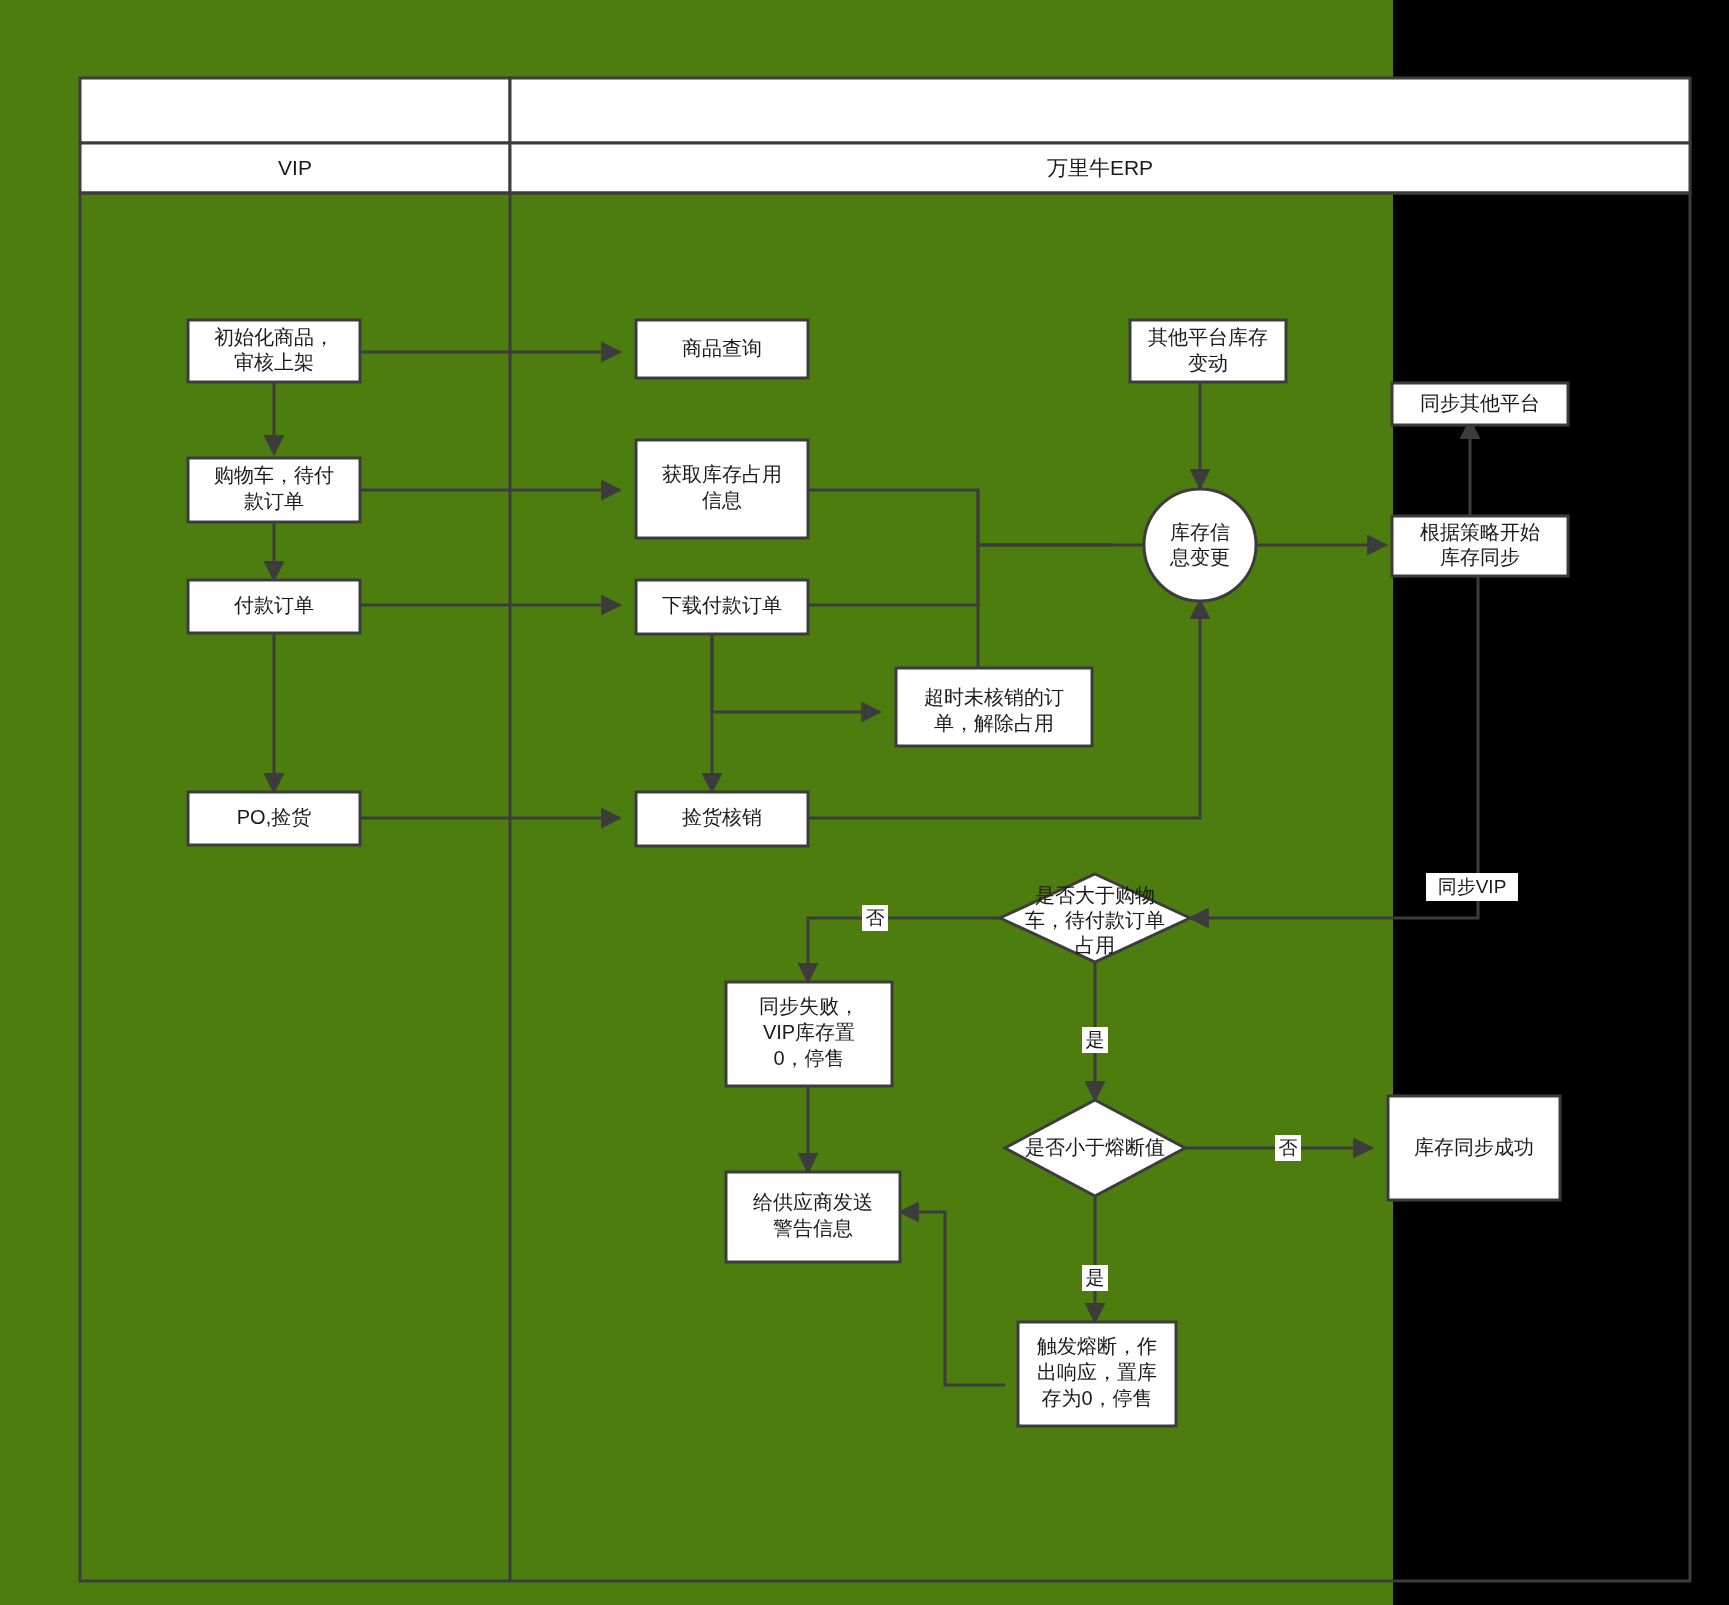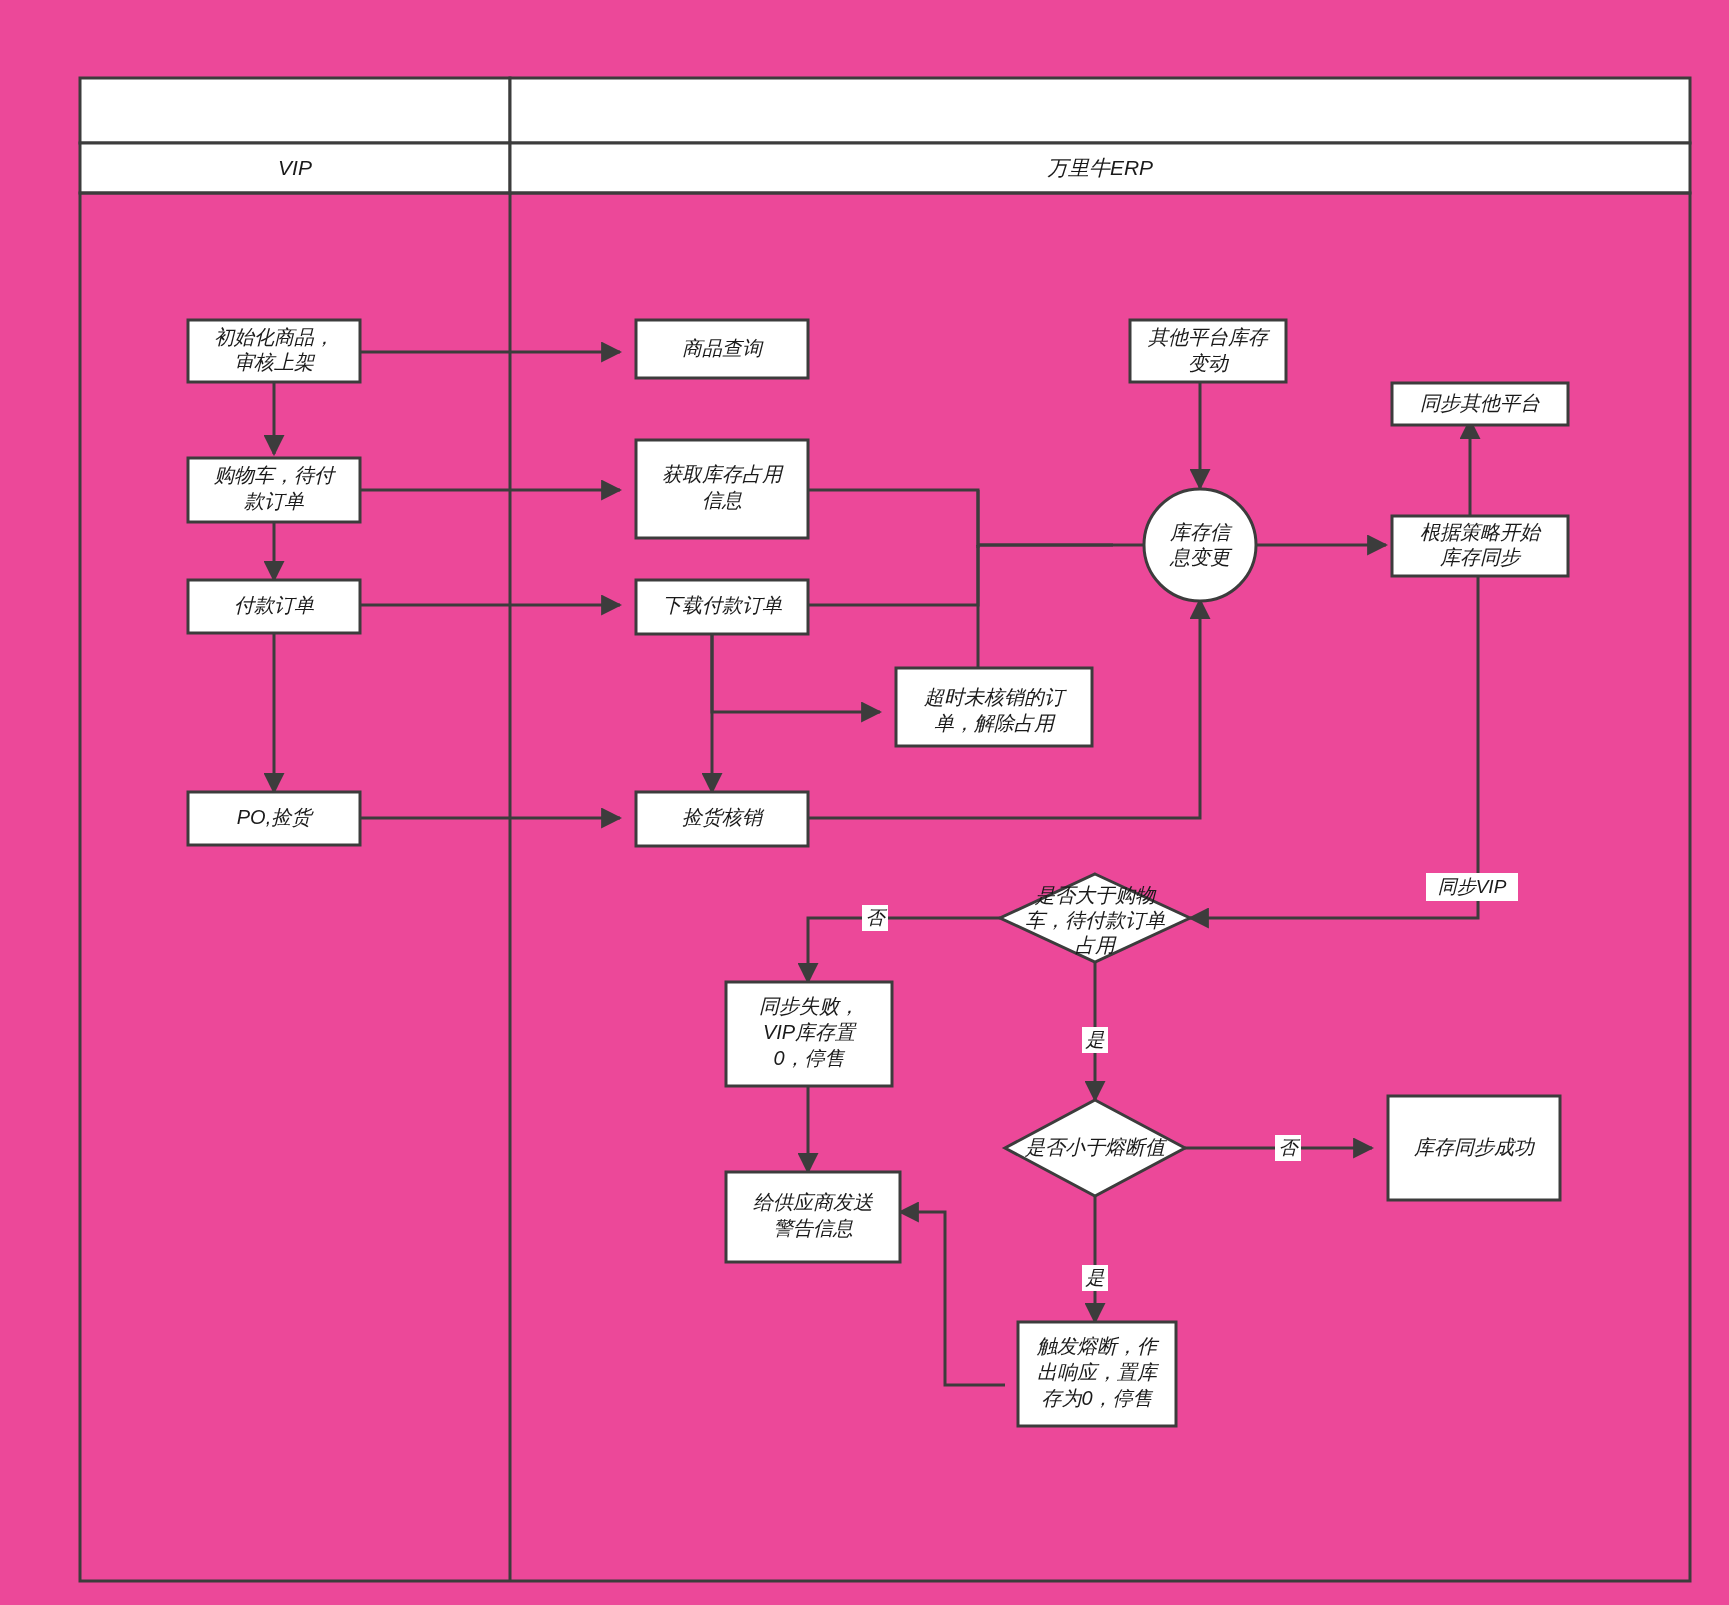--- a/index.html
+++ b/index.html
@@ -6,24 +6,23 @@
     margin: 0;
     padding: 0;
     background: #000000;
     width: 1729px;
     height: 1605px;
     overflow: hidden;
     font-family: "Liberation Sans", "DejaVu Sans", sans-serif;
   }
   #root {
     position: relative;
-    width: 1729px;
+    width: 1393px;
     height: 1605px;
-    background: #ec4899;
-    font-style: italic;
+    background: #4d7c0f;
   }
   svg#diagram {
     position: absolute;
     left: 0;
     top: 0;
     width: 1729px;
     height: 1605px;
     display: block;
   }
   .node-box {

